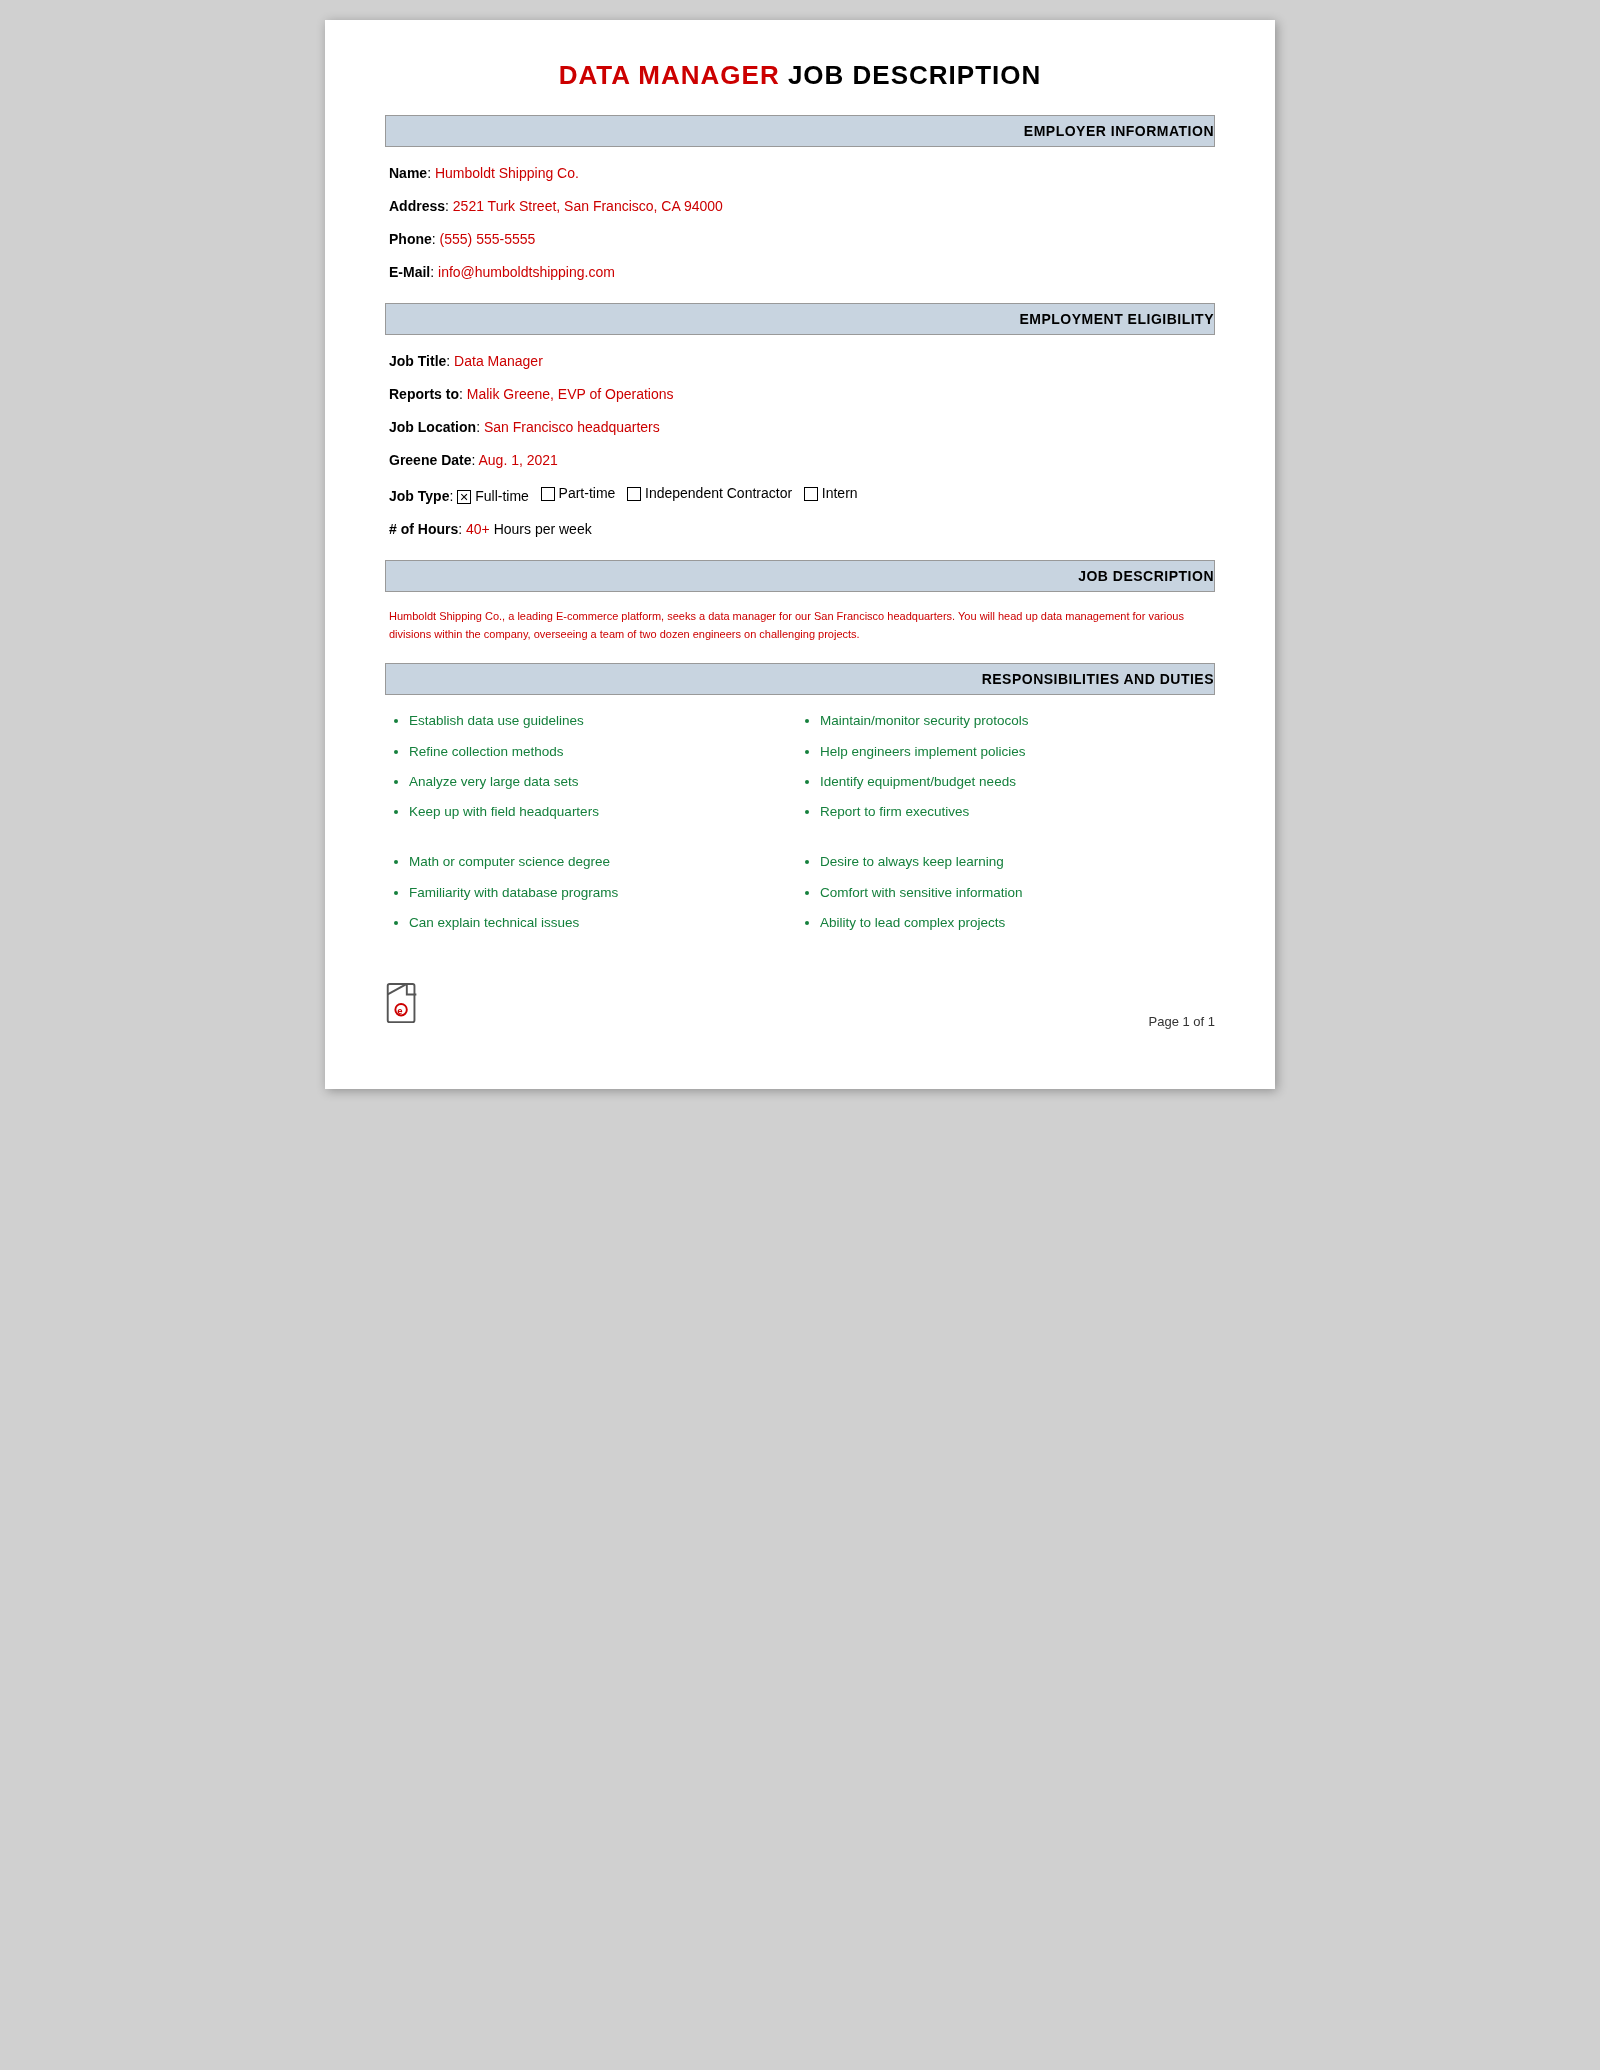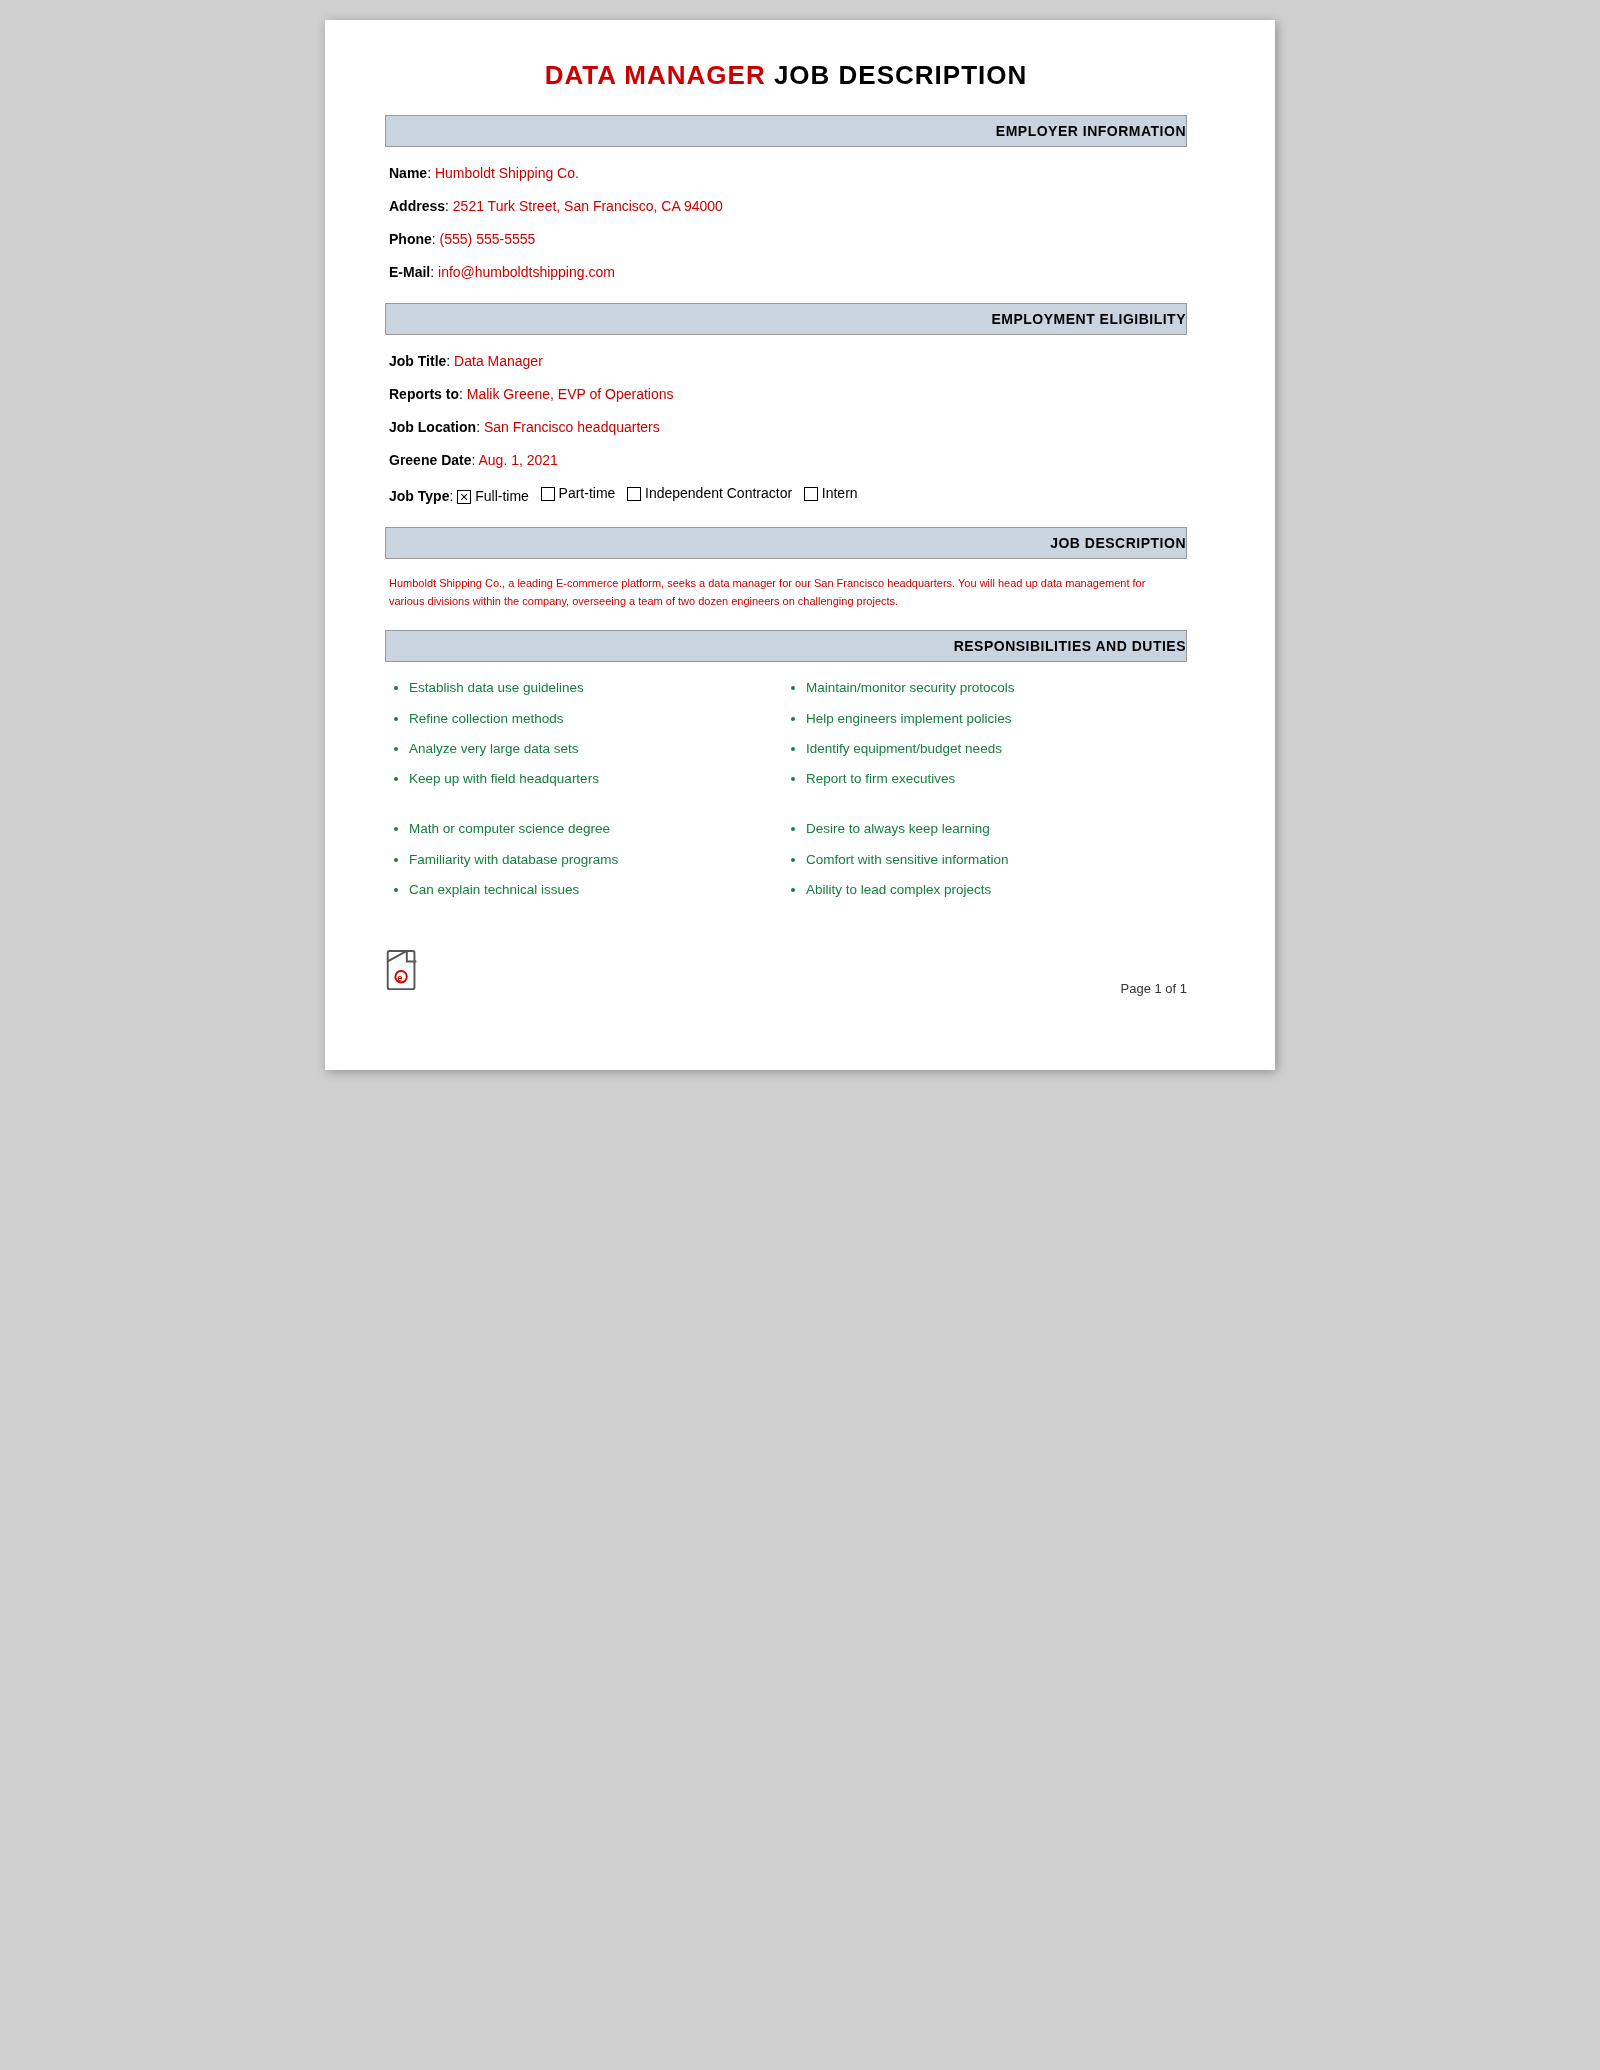--- a/index.html
+++ b/index.html
@@ -11,21 +11,21 @@
       align-items: flex-start;
       min-height: 100vh;
       padding: 20px;
       font-family: Arial, sans-serif;
     }
 
     .page {
       background: #fff;
       width: 950px;
       min-height: 1050px;
-      padding: 40px 88px 60px 60px;
+      padding: 40px 60px 60px 60px;
       box-shadow: 2px 2px 10px rgba(0,0,0,0.3);
       position: relative;
     }
 
     .main-title {
       text-align: center;
       font-size: 26px;
       font-weight: bold;
       color: #000;
       margin-bottom: 24px;
@@ -195,20 +195,23 @@
         <span class="checkbox-item">
           <span class="checkbox-box"></span>
           <span>Independent Contractor</span>
         </span>
         &nbsp;
         <span class="checkbox-item">
           <span class="checkbox-box"></span>
           <span>Intern</span>
         </span>
       </div>
+      <div class="info-line">
+        <span class="label"># of Hours</span><span>: </span><span class="value">40+</span><span class="value-black"> Hours per week</span>
+      </div>
     </div>
   </div>
 
   <div class="section">
     <div class="section-header">JOB DESCRIPTION</div>
     <p class="description-text">Humboldt Shipping Co., a leading E-commerce platform, seeks a data manager for our San Francisco headquarters. You will head up data management for various divisions within the company, overseeing a team of two dozen engineers on challenging projects.</p>
   </div>
 
   <div class="section">
     <div class="section-header">RESPONSIBILITIES AND DUTIES</div>

